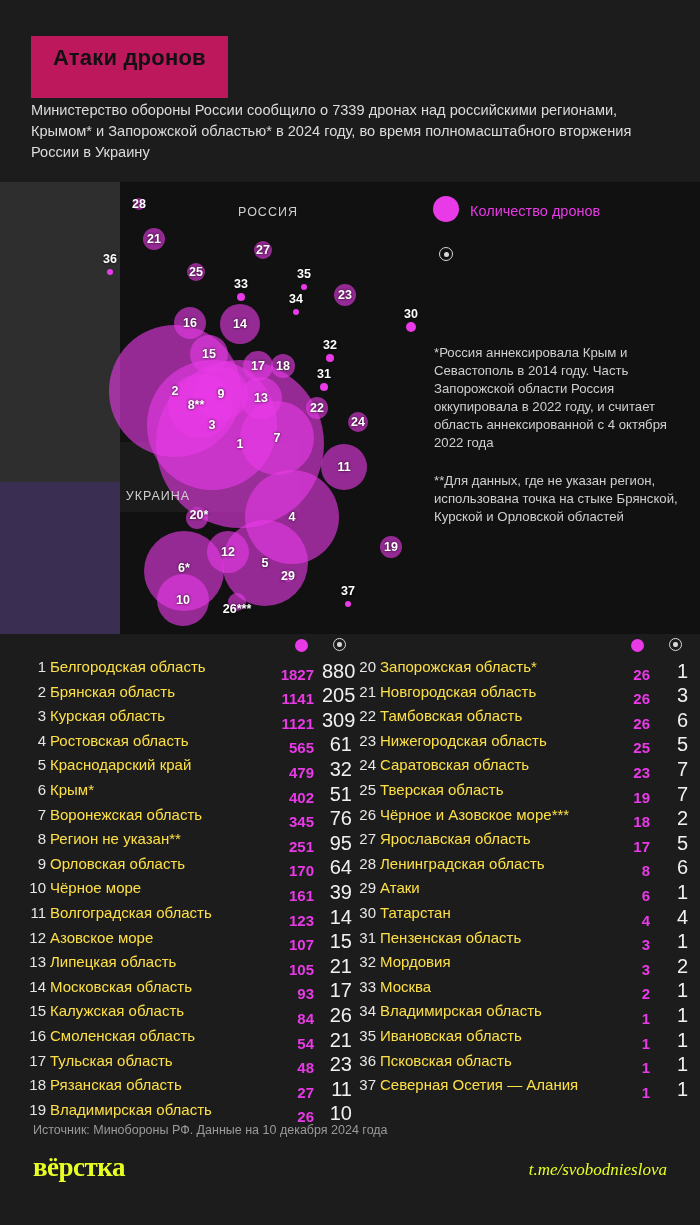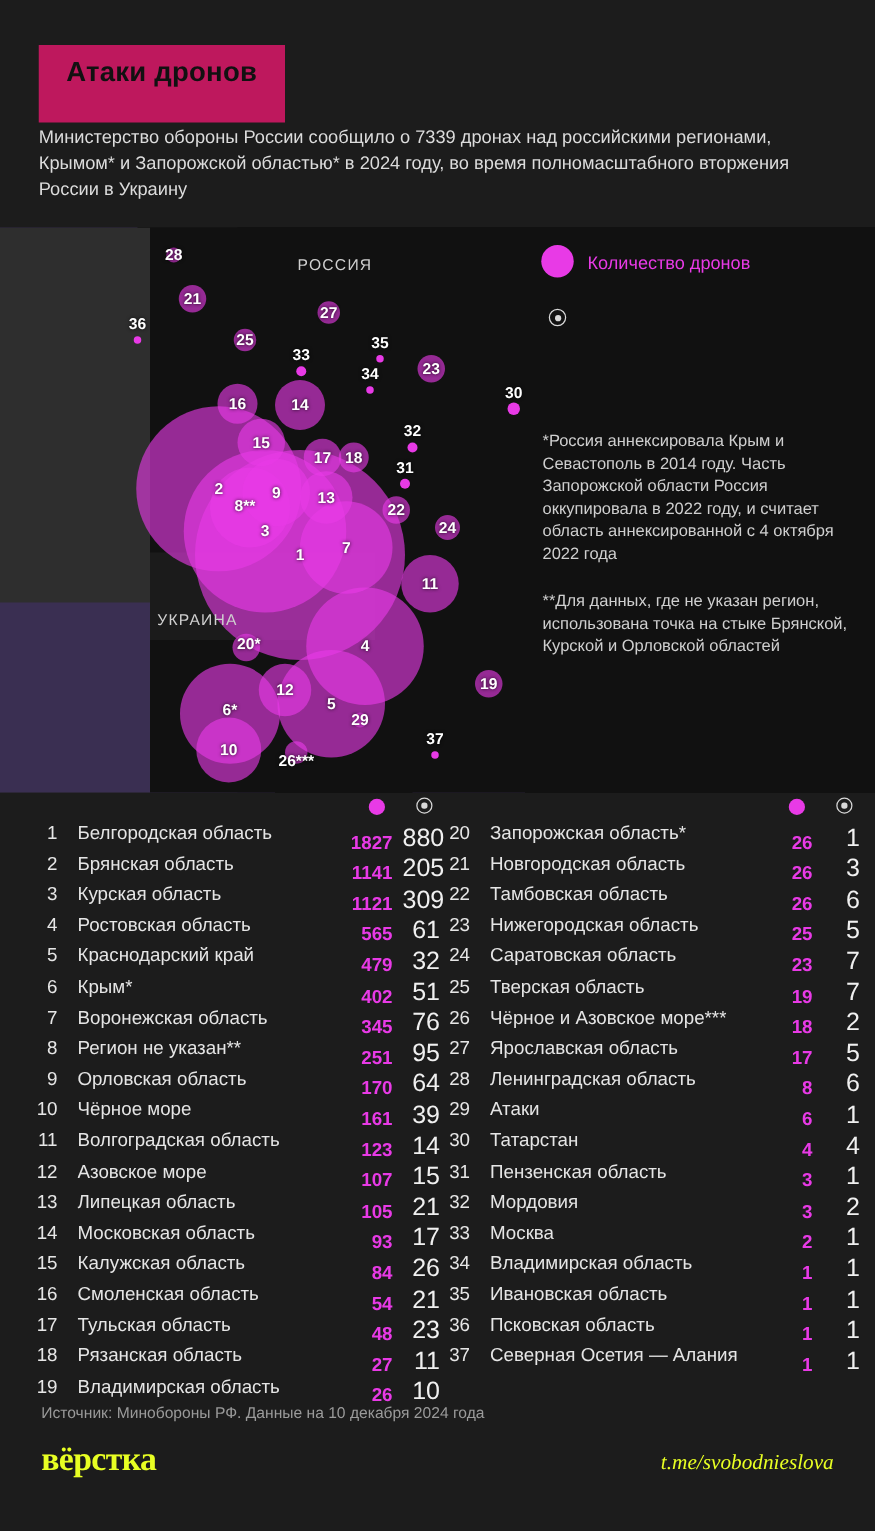--- a/index.html
+++ b/index.html
@@ -93,21 +93,21 @@
   }
   .hdr .h-tgt:after {
     content: ""; position: absolute; left: 3.3px; top: 3.3px;
     width: 4.4px; height: 4.4px; border-radius: 50%; background: #d8d8d8;
   }
   .row { position: relative; height: 24.6px; display: flex; align-items: baseline; }
   .row .rnum {
     width: 24px; text-align: right; font-size: 15px; color: #e6e6e6; flex: none;
   }
   .row .rname {
-    margin-left: 16px; font-size: 15px; color: #e5e5e5; white-space: nowrap;
+    margin-left: 4px; font-size: 15px; color: #fde047; white-space: nowrap;
     overflow: hidden;
   }
   .row .rdrones {
     position: absolute; right: 38px; bottom: 0; font-size: 15px; font-weight: bold;
     color: #e83ae6; text-align: right; width: 60px;
   }
   .row .rment {
     position: absolute; right: 0; bottom: 0; font-size: 20px; font-weight: normal;
     color: #f0f0f0; text-align: right; width: 30px;
   }

